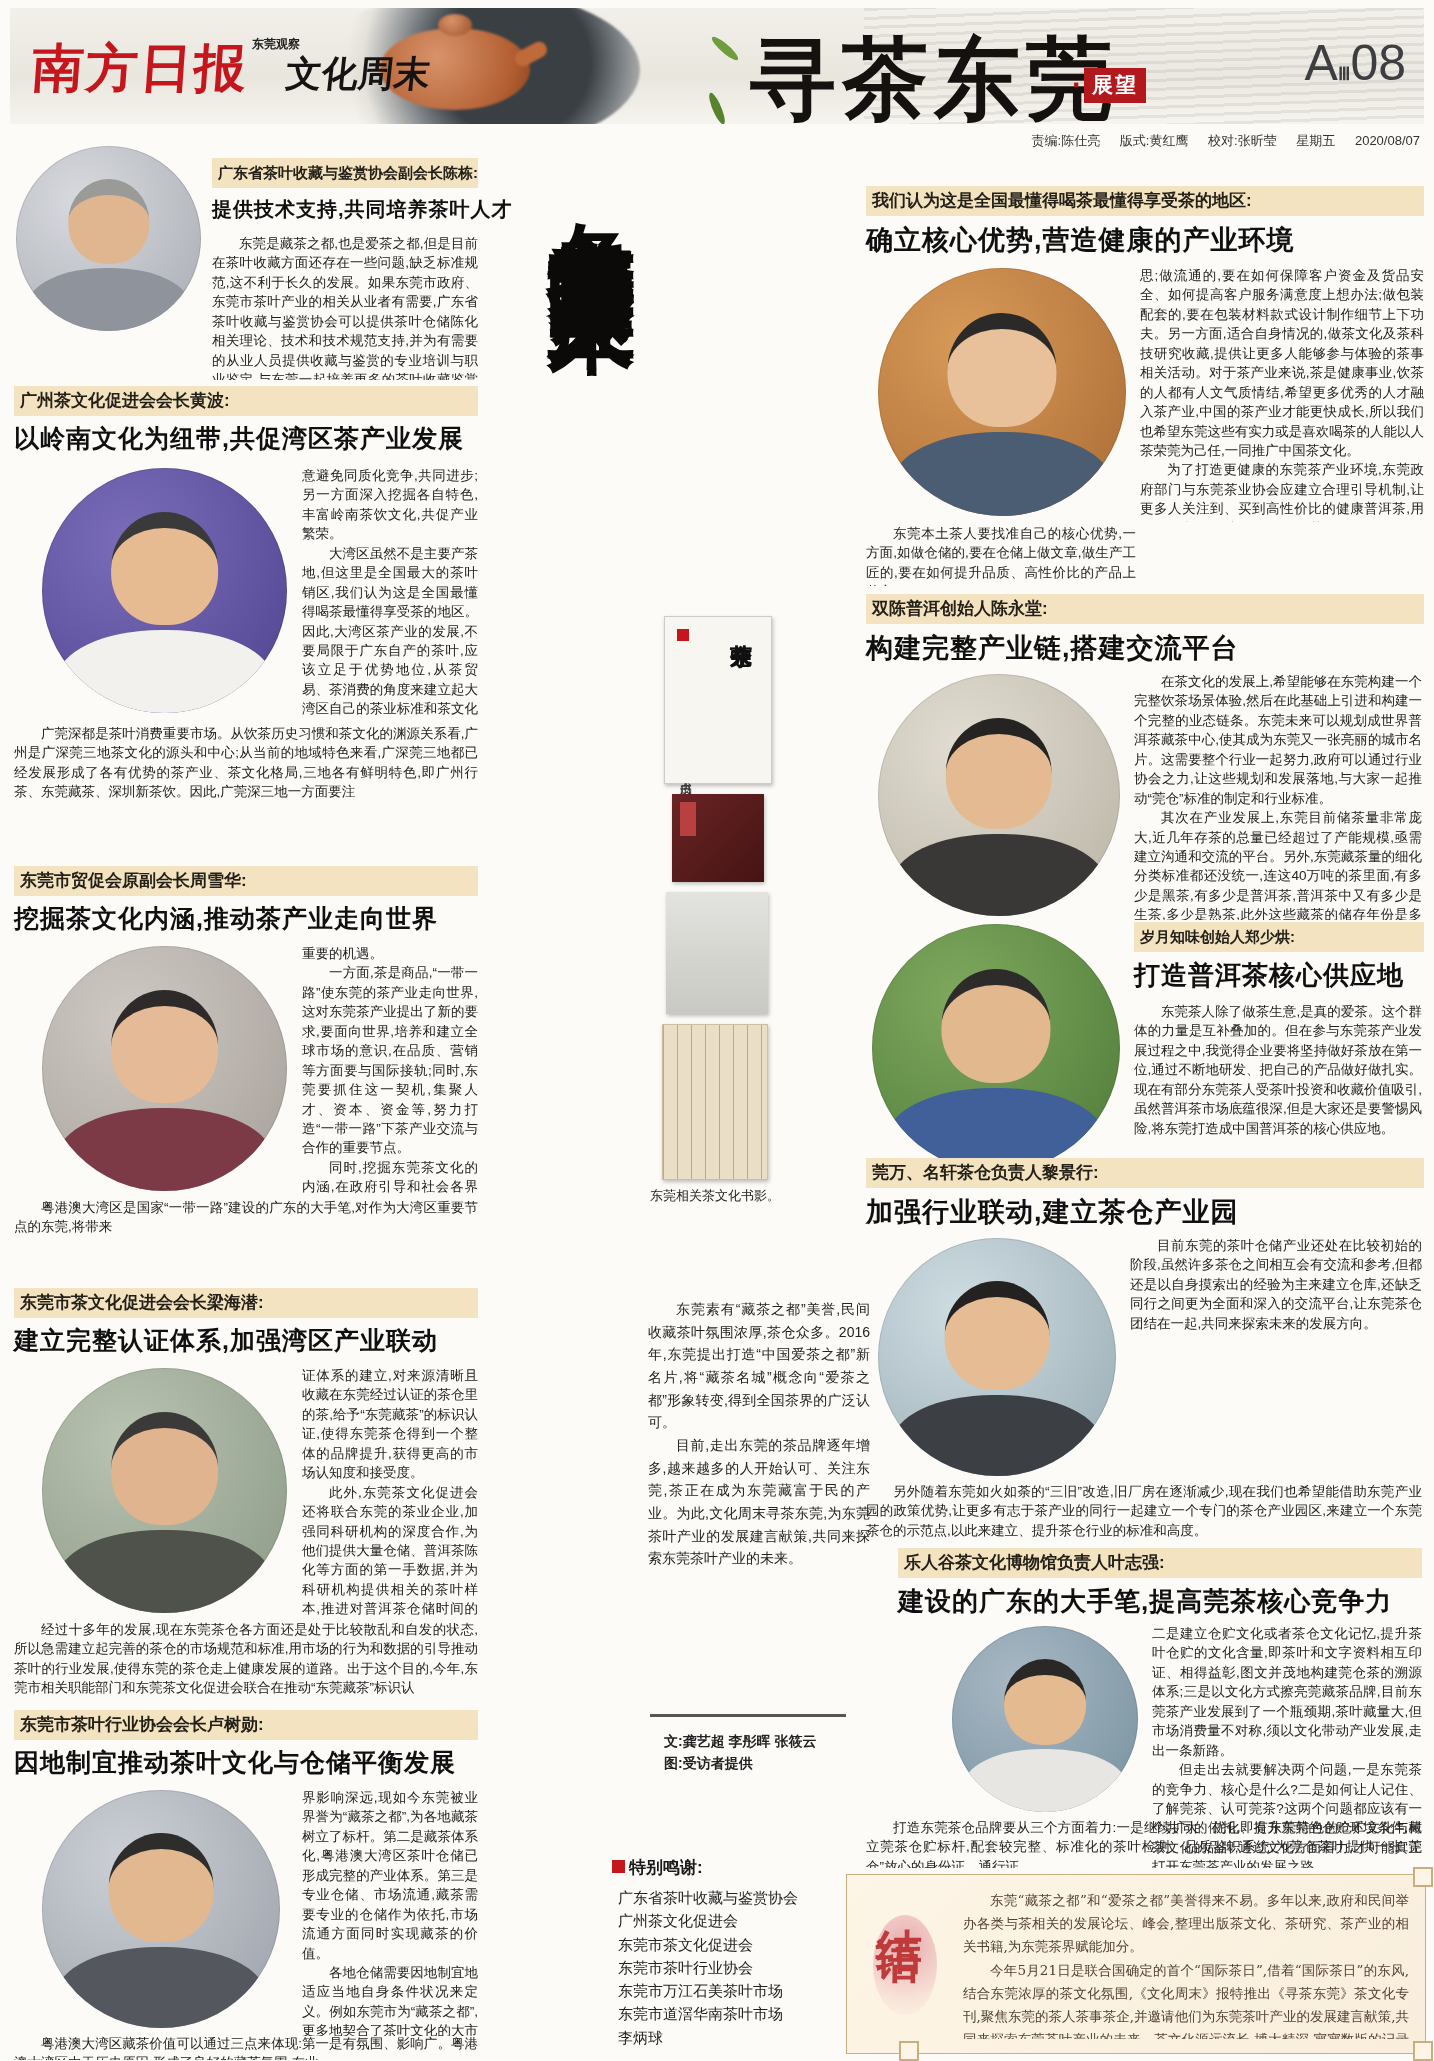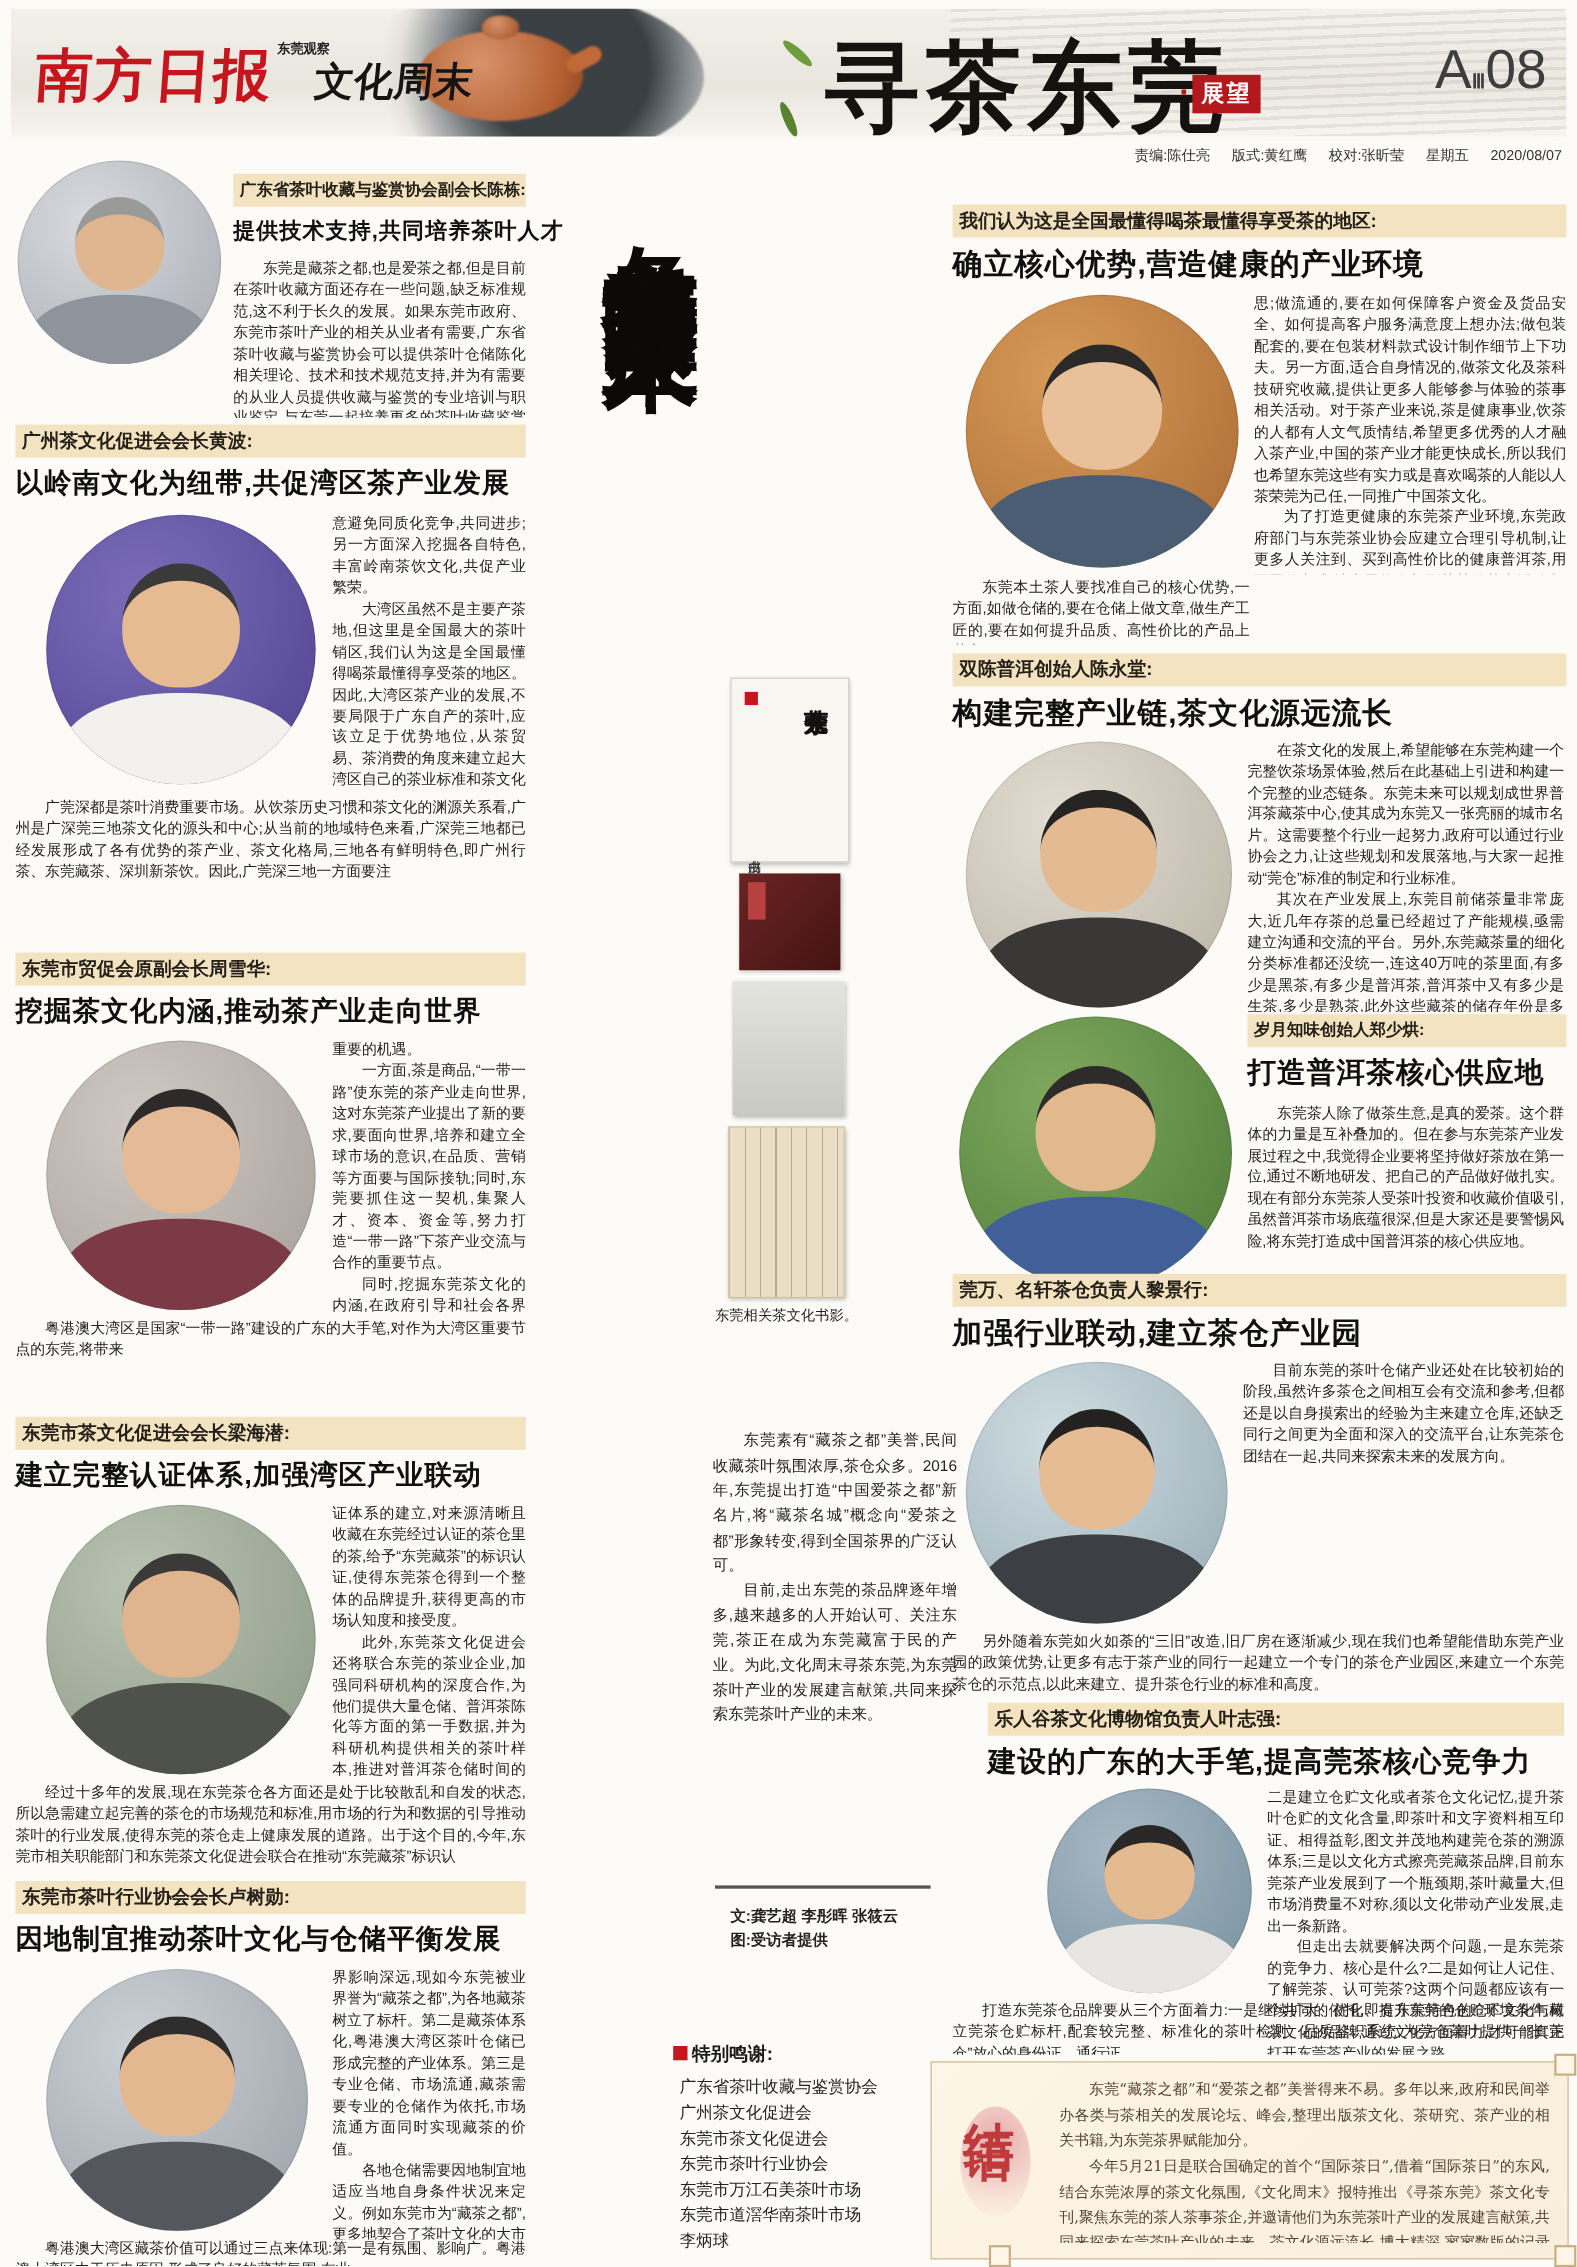--- a/index.html
+++ b/index.html
@@ -242,21 +242,21 @@
       <p class="noind">思;做流通的,要在如何保障客户资金及货品安全、如何提高客户服务满意度上想办法;做包装配套的,要在包装材料款式设计制作细节上下功夫。另一方面,适合自身情况的,做茶文化及茶科技研究收藏,提供让更多人能够参与体验的茶事相关活动。对于茶产业来说,茶是健康事业,饮茶的人都有人文气质情结,希望更多优秀的人才融入茶产业,中国的茶产业才能更快成长,所以我们也希望东莞这些有实力或是喜欢喝茶的人能以人茶荣莞为己任,一同推广中国茶文化。</p>
       <p>为了打造更健康的东莞茶产业环境,东莞政府部门与东莞茶业协会应建立合理引导机制,让更多人关注到、买到高性价比的健康普洱茶,用不同的方式,让市民能参与到莞茶的茶事活动中,感受中国茶的魅力,感受爱茶、藏茶的快乐,将茶活动推向大家的心灵深处。</p>
     </div>
     <div class="body" style="left:866px;top:524px;width:270px;height:62px">
       <p>东莞本土茶人要找准自己的核心优势,一方面,如做仓储的,要在仓储上做文章,做生产工匠的,要在如何提升品质、高性价比的产品上花心</p>
     </div>
   </section>
 
   <section>
     <div class="orgbar" style="left:866px;top:594px;width:558px">双陈普洱创始人陈永堂:</div>
-    <h2 class="headline" style="left:866px;top:630px">构建完整产业链,茶文化源远流长</h2>
+    <h2 class="headline" style="left:866px;top:630px">构建完整产业链,搭建交流平台</h2>
     <div class="portrait p-chenyt" style="left:878px;top:674px;width:242px;height:242px"></div>
     <div class="body" style="left:1134px;top:672px;width:288px;height:248px">
       <p>在茶文化的发展上,希望能够在东莞构建一个完整饮茶场景体验,然后在此基础上引进和构建一个完整的业态链条。东莞未来可以规划成世界普洱茶藏茶中心,使其成为东莞又一张亮丽的城市名片。这需要整个行业一起努力,政府可以通过行业协会之力,让这些规划和发展落地,与大家一起推动“莞仓”标准的制定和行业标准。</p>
       <p>其次在产业发展上,东莞目前储茶量非常庞大,近几年存茶的总量已经超过了产能规模,亟需建立沟通和交流的平台。另外,东莞藏茶量的细化分类标准都还没统一,连这40万吨的茶里面,有多少是黑茶,有多少是普洱茶,普洱茶中又有多少是生茶,多少是熟茶,此外这些藏茶的储存年份是多少,都还模糊不清,细化分类的问题就需要这些藏茶能力强的行业能够在市场上销售的茶叶,消费者也不知道如何在东莞建立自己的藏茶观念。</p>
     </div>
   </section>
 
   <section>
     <div class="portrait p-zheng" style="left:872px;top:924px;width:248px;height:248px"></div>
     <div class="orgbar small" style="left:1134px;top:922px;width:290px">岁月知味创始人郑少烘:</div>

